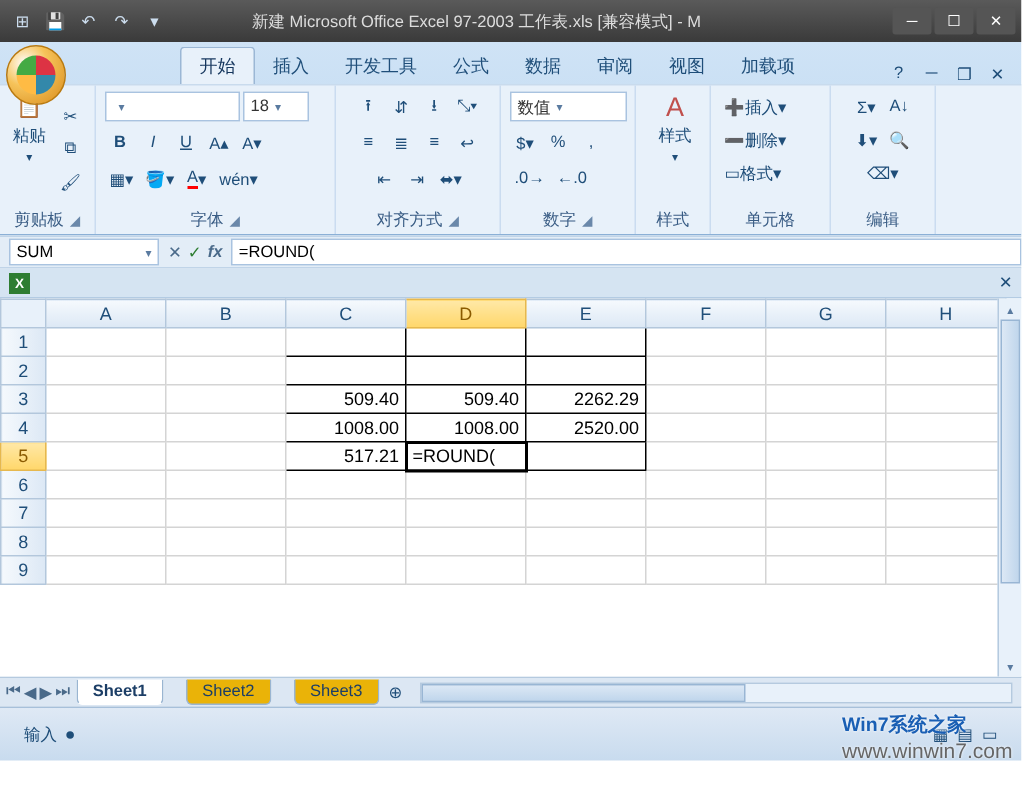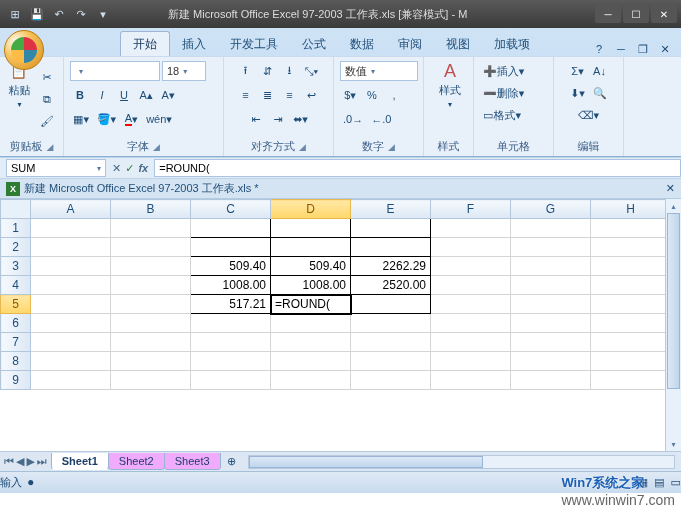--- a/index.html
+++ b/index.html
@@ -63,29 +63,29 @@
 .active-cell { outline: 2px solid #000; outline-offset: -1px; text-align: left !important; background: #fff; }
 .boxed { border: 1px solid #000 !important; }
 .tooltip { position: absolute; left: 280px; top: 105px; background: #ffffe1; border: 1px solid #aca899; font-size: 11px; padding: 2px 6px; color: #000; white-space: nowrap; box-shadow: 1px 1px 2px rgba(0,0,0,.2); }
 .tooltip b { font-weight: bold; }
 
 
 .sheetbar { height: 20px; background: #dce7f3; border-top: 1px solid #b5cadf; display: flex; align-items: center; font-size: 11px; }
 .navbtns { display: flex; gap: 2px; padding: 0 4px; color: #4a6a8a; }
 .sheet-tab { padding: 2px 10px; background: #fff; border: 1px solid #9ab5d1; border-top: none; color: #1c3e66; border-radius: 0 0 4px 4px; margin-right: -1px; }
 .sheet-tab.active { background: #fff; font-weight: bold; border-bottom: 1px solid #fff; }
-.sheet-tab:not(.active) { background: #f0abfc; }
+.sheet-tab:not(.active) { background: #eab308; margin-left: 16px; }
 .scroll-h { flex: 1; margin: 0 6px; height: 14px; background: #e8f1fa; border: 1px solid #b5cadf; position: relative; }
 .scroll-h .thumb { position: absolute; left: 0; top: 0; height: 100%; width: 55%; background: linear-gradient(#dce8f5,#c0d6ec); border: 1px solid #99b6d4; }
 .vscroll { position: absolute; right: 0; top: 0; width: 16px; bottom: 0; background: #e8f1fa; border-left: 1px solid #b5cadf; }
 .vscroll .thumb { position: absolute; left: 1px; top: 14px; width: 13px; height: 70%; background: linear-gradient(90deg,#dce8f5,#c0d6ec); border: 1px solid #99b6d4; }
 .vscroll .arr { position: absolute; left: 0; width: 100%; height: 14px; display: flex; align-items: center; justify-content: center; font-size: 8px; color: #5a7ba0; }
 .vscroll .up { top: 0; } .vscroll .down { bottom: 0; }
 
-.statusbar { height: 22px; background: linear-gradient(#dfe9f5,#c8dbee); border-top: 1px solid #a7c0da; display: flex; align-items: center; font-size: 11px; color: #1f4e79; padding: 0 0; }
+.statusbar { height: 36px; background: linear-gradient(#dfe9f5,#c8dbee); border-top: 1px solid #a7c0da; display: flex; align-items: center; font-size: 11px; color: #1f4e79; padding: 0 16px; }
 .statusbar .right { margin-left: auto; display: flex; gap: 6px; align-items: center; }
 .watermark { position: absolute; right: 6px; bottom: 24px; font-size: 13px; color: #1a5fb4; font-weight: bold; pointer-events: none; text-shadow: 0 0 2px #fff; }
 .watermark small { display: block; font-size: 14px; color: #666; font-weight: normal; text-align: right; }
 </style>
 </head>
 <body>
 
 <div class="titlebar">
   <div class="qat">
     <span class="qat-btn">⊞</span>
@@ -291,21 +291,20 @@
     <span style="color:#2e7d32">✓</span>
     <span class="fx">fx</span>
   </div>
   <div class="formula-input">
       <span>=ROUND(</span>
     </div>
 </div>
 
 <div class="wbbar">
   <span class="xicon">X</span>
-  <span>新建 Microsoft Office Excel 97-2003 工作表.xls *</span>
   <span class="x">✕</span>
 </div>
 
 <div class="grid-wrap" style="height:252px">
   <table class="grid" id="grid">
       <thead>
         <tr>
           <th class="corner"></th>
           <th class="colw">A</th>
           <th class="colw">B</th>

